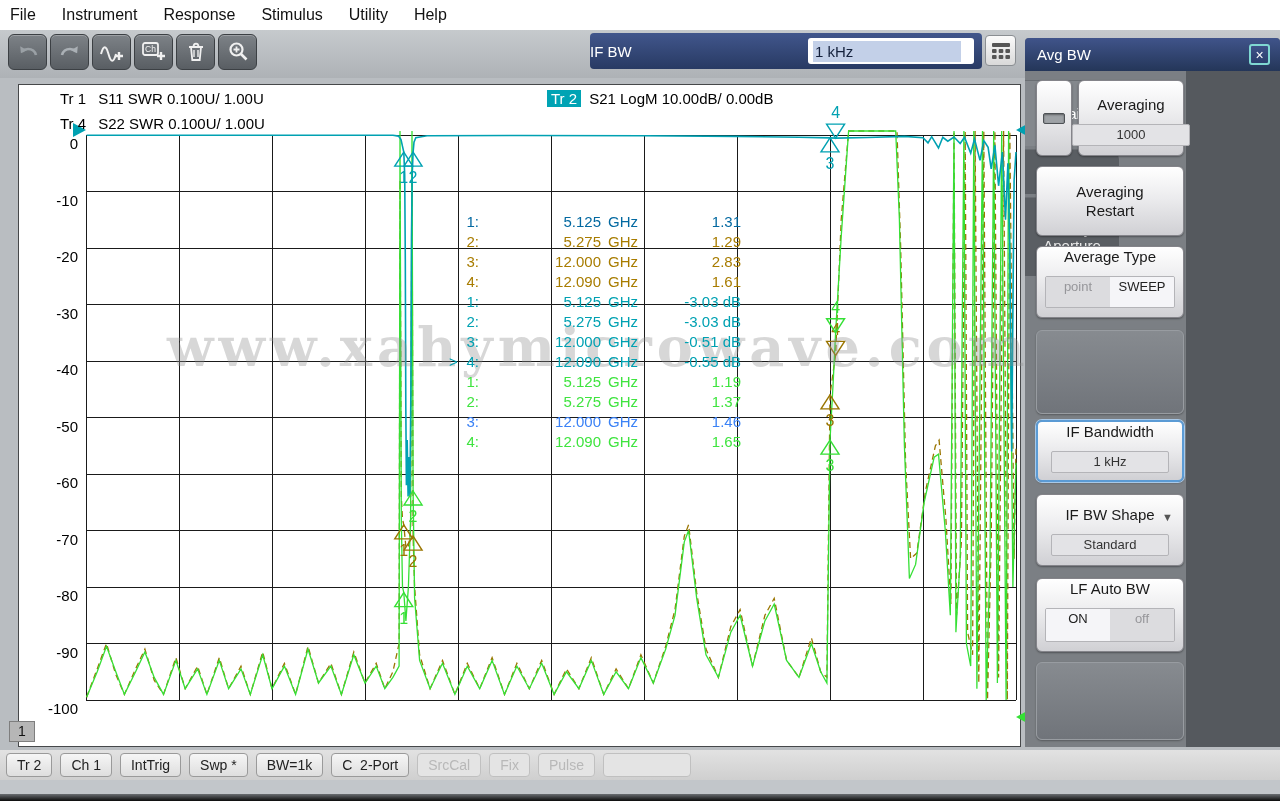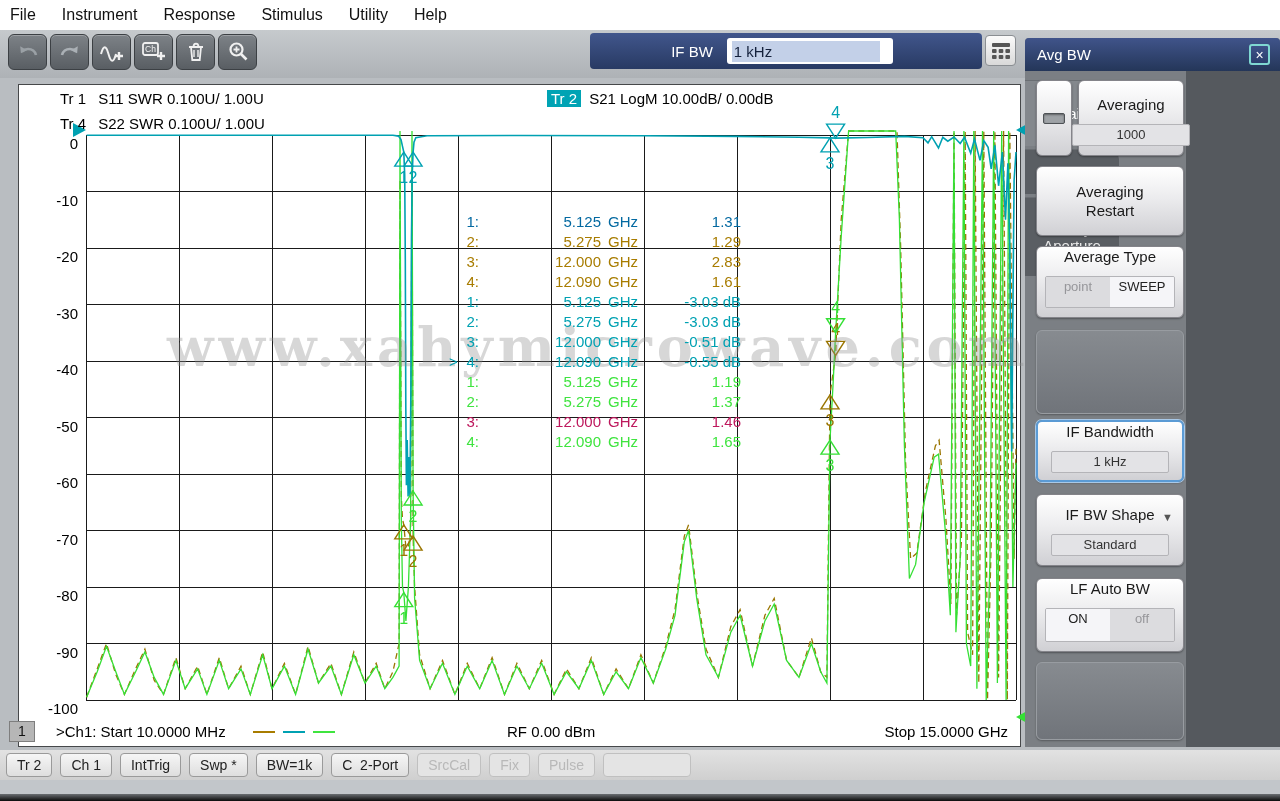--- a/index.html
+++ b/index.html
@@ -12,21 +12,21 @@
   .menu-item { font-size:16px; color:#111; cursor:default; }
 
   
   #toolbar { position:absolute; left:0; top:30px; width:1280px; height:48px;
              background:linear-gradient(#c6cacd,#aeb2b6); }
   #tb-buttons { position:absolute; left:8px; top:4px; display:flex; gap:3px; }
   .tb-btn { width:39px; height:36px; border-radius:6px; border:1px solid #3c4044;
             background:linear-gradient(#7d8287,#595e63); box-shadow:inset 0 1px 0 rgba(255,255,255,.25);
             display:flex; align-items:center; justify-content:center; }
   #ifbw-bar { position:absolute; left:590px; top:3px; width:392px; height:36px; border-radius:4px;
-              background:linear-gradient(#41568c,#283a63); display:flex; align-items:center; justify-content:center; }
+              background:linear-gradient(#41568c,#283a63); display:flex; align-items:center; justify-content:space-between; }
   #ifbw-label { color:#fff; font-size:15px; margin-right:14px; }
   #ifbw-input { width:166px; height:26px; background:#fff; border-radius:3px; margin-right:8px;
                 display:flex; align-items:center; padding-left:5px; }
   #ifbw-input .sel { background:#c3d0e8; color:#14213c; font-size:15px; padding:2px 2px; width:148px; }
   #keypad-btn { position:absolute; left:985px; top:5px; width:31px; height:31px; border-radius:4px;
                 border:1px solid #8a8e92; background:linear-gradient(#fbfbfb,#d9d9d9);
                 display:flex; align-items:center; justify-content:center; }
 
   
   #chart-panel { position:absolute; left:18px; top:84px; width:1003px; height:663px;
@@ -273,34 +273,24 @@
         <div class="ro-row" style="top: 128px; color: #0369a1;"><span class="ro-n">1:</span><span class="ro-f">5.125</span><span class="ro-u">GHz</span><span class="ro-v">1.31</span></div>
         <div class="ro-row" style="top: 148px; color: rgb(168, 124, 0);"><span class="ro-n">2:</span><span class="ro-f">5.275</span><span class="ro-u">GHz</span><span class="ro-v">1.29</span></div>
         <div class="ro-row" style="top: 168px; color: rgb(168, 124, 0);"><span class="ro-n">3:</span><span class="ro-f">12.000</span><span class="ro-u">GHz</span><span class="ro-v">2.83</span></div>
         <div class="ro-row" style="top: 188px; color: rgb(168, 124, 0);"><span class="ro-n">4:</span><span class="ro-f">12.090</span><span class="ro-u">GHz</span><span class="ro-v">1.61</span></div>
         <div class="ro-row" style="top: 208px; color: rgb(0, 161, 178);"><span class="ro-n">1:</span><span class="ro-f">5.125</span><span class="ro-u">GHz</span><span class="ro-v">-3.03 dB</span></div>
         <div class="ro-row" style="top: 228px; color: rgb(0, 161, 178);"><span class="ro-n">2:</span><span class="ro-f">5.275</span><span class="ro-u">GHz</span><span class="ro-v">-3.03 dB</span></div>
         <div class="ro-row" style="top: 248px; color: rgb(0, 161, 178);"><span class="ro-n">3:</span><span class="ro-f">12.000</span><span class="ro-u">GHz</span><span class="ro-v">-0.51 dB</span></div>
         <div class="ro-row" style="top: 268px; color: rgb(0, 161, 178);"><span class="ro-active">&gt;</span><span class="ro-n">4:</span><span class="ro-f">12.090</span><span class="ro-u">GHz</span><span class="ro-v">-0.55 dB</span></div>
         <div class="ro-row" style="top: 288px; color: rgb(63, 228, 63);"><span class="ro-n">1:</span><span class="ro-f">5.125</span><span class="ro-u">GHz</span><span class="ro-v">1.19</span></div>
         <div class="ro-row" style="top: 308px; color: rgb(63, 228, 63);"><span class="ro-n">2:</span><span class="ro-f">5.275</span><span class="ro-u">GHz</span><span class="ro-v">1.37</span></div>
-        <div class="ro-row" style="top: 328px; color: #be185d;"><span class="ro-n">3:</span><span class="ro-f">12.000</span><span class="ro-u">GHz</span><span class="ro-v">1.46</span></div>
+        <div class="ro-row" style="top: 328px; color: #3b82f6;"><span class="ro-n">3:</span><span class="ro-f">12.000</span><span class="ro-u">GHz</span><span class="ro-v">1.46</span></div>
         <div class="ro-row" style="top: 348px; color: rgb(63, 228, 63);"><span class="ro-n">4:</span><span class="ro-f">12.090</span><span class="ro-u">GHz</span><span class="ro-v">1.65</span></div>
       </div>
 
-    <div id="footer">
-      <span id="f-start">&gt;Ch1:  Start  10.0000 MHz</span>
-      <span id="dashes">
-          <span style="border-top-color: rgb(168, 124, 0);"></span>
-          <span style="border-top-color: rgb(0, 161, 178);"></span>
-          <span style="border-top-color: rgb(63, 228, 63);"></span>
-        </span>
-      <span id="f-rf">RF    0.00 dBm</span>
-      <span id="f-stop">Stop  15.0000 GHz</span>
-    </div>
   </div>
   <div id="ch-badge">1</div>
 
   <div id="side-panel">
     <div id="sp-title">
       <span>Avg BW</span>
       <button id="sp-close">×</button>
     </div>
     <div id="sp-body">
       <div id="tab-col"></div>

